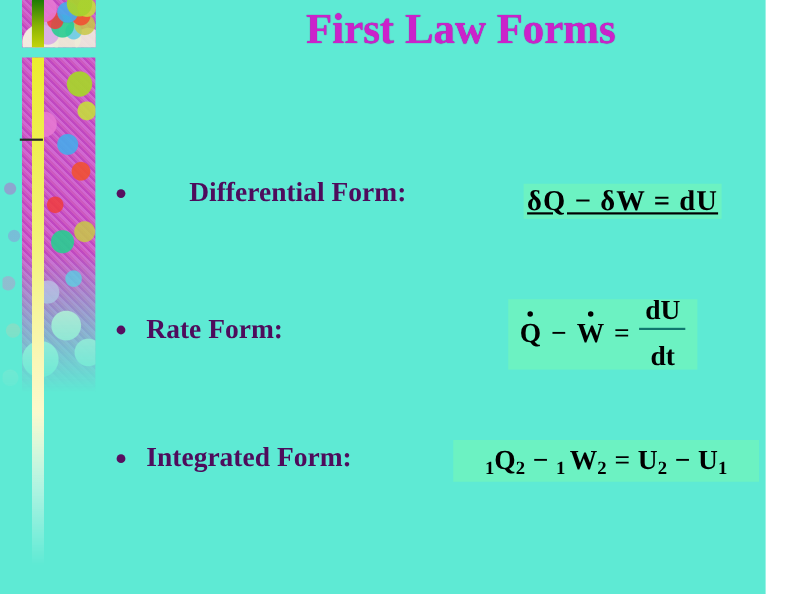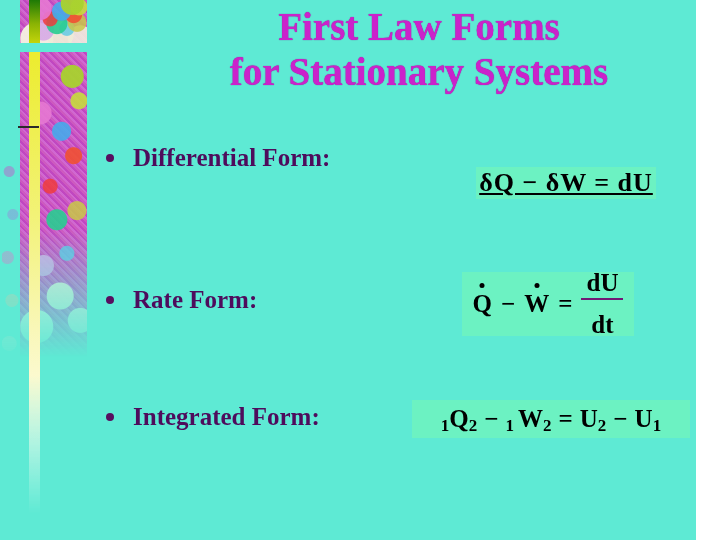--- a/index.html
+++ b/index.html
@@ -63,39 +63,39 @@
   }
   
   .bullet-row{
     position:absolute;left:106px;display:flex;align-items:flex-start;
     color:#4e0c5c;font-size:25px;font-weight:bold;line-height:27px;
   }
   .bullet-dot{
     width:8px;height:8px;border-radius:50%;background:#570f60;
     margin:10px 19px 0 0;flex:0 0 auto;
   }
-  .row-1{top:144px;}
+  .row-1{top:162px;gap:39px;}
   .row-2{top:286px;}
   .row-3{top:403px;}
   
   .eq{
     position:absolute;background:#6cf2c2;color:#000;font-weight:bold;
     display:flex;align-items:center;justify-content:center;
     font-size:26px;
   }
   .eq-1{left:476px;top:167px;width:180px;height:32px;letter-spacing:1px;text-decoration:underline;}
   .eq-2{left:462px;top:272px;width:172px;height:64px;font-size:25px;gap:9px;}
   .eq-3{left:412px;top:400px;width:278px;height:38px;font-size:25px;}
   .ov{position:relative;display:inline-block;}
   .ov .dot{
     position:absolute;top:-7px;left:50%;transform:translateX(-50%);
     width:5px;height:5px;border-radius:50%;background:#000;
   }
   .frac{display:inline-flex;flex-direction:column;align-items:center;line-height:1.05;}
-  .frac .num{border-bottom:2px solid #701a75;padding:0 5px 1px;}
+  .frac .num{border-bottom:2px solid #0f766e;padding:0 5px 1px;}
   .frac .den{padding-top:12px;}
   .sub{font-size:17px;position:relative;top:7px;}
   .presub{font-size:17px;position:relative;top:7px;}
   .sp-l{margin-left:7px;}
   .sp-r{margin-right:7px;}
   .sp-r2{margin-right:4px;}
 </style>
 </head>
 <body>
 
@@ -103,21 +103,20 @@
 
   <div class="art art-top"></div>
   <div class="art art-main"></div>
   <div class="art-spill"></div>
   <div class="stripe-top"></div>
   <div class="stripe-main"></div>
   <div class="tick"></div>
 
   <div class="title">
     <div>First Law Forms</div>
-    <div>for Stationary Systems</div>
   </div>
 
   <div class="bullet-row row-1">
     <span class="bullet-dot"></span>
     <span>Differential Form:</span>
   </div>
 
   <div class="bullet-row row-3">
     <span class="bullet-dot"></span>
     <span>Integrated Form:</span>

